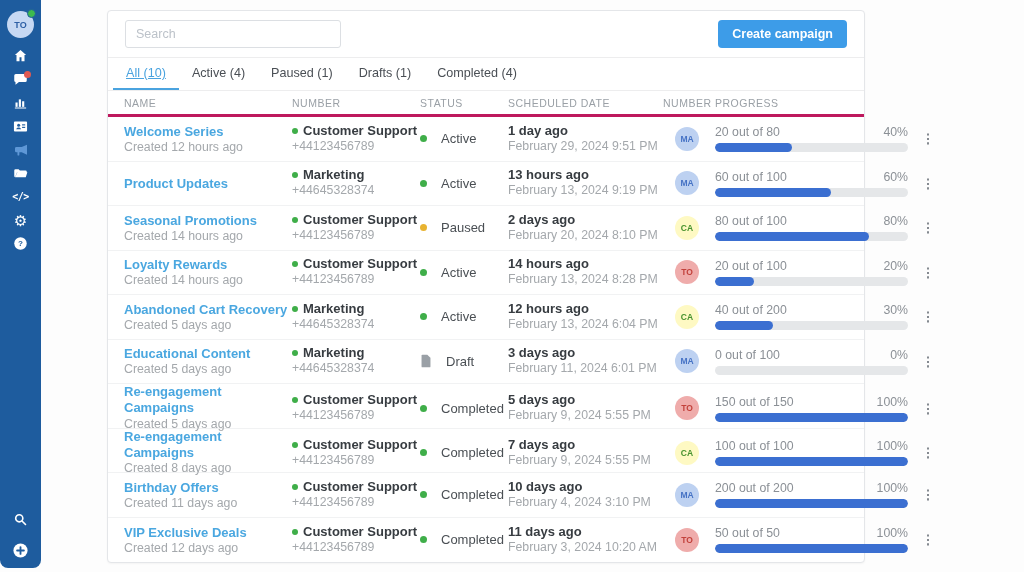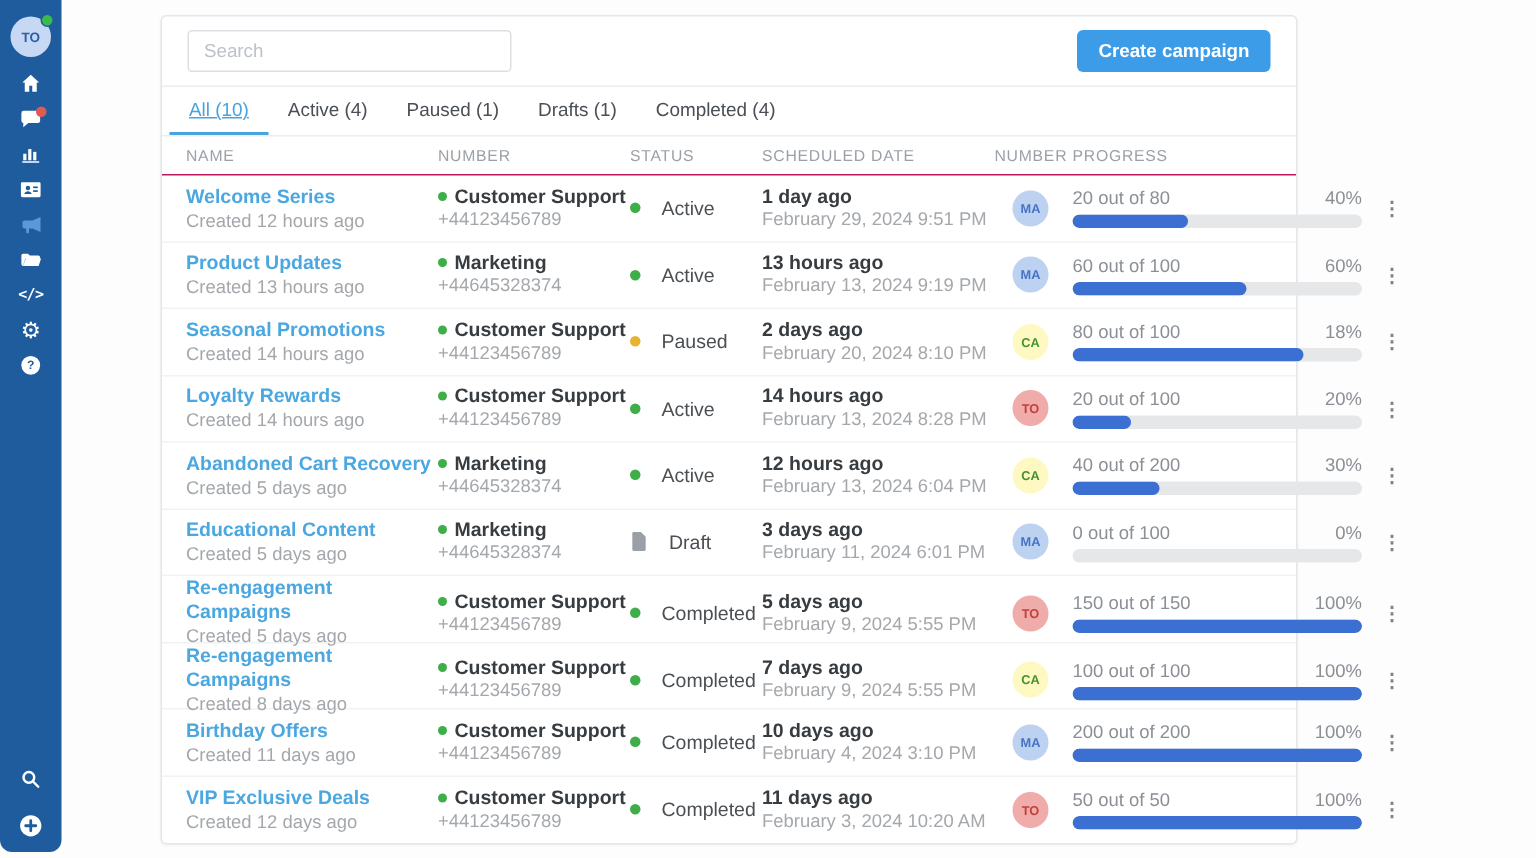--- a/index.html
+++ b/index.html
@@ -43,21 +43,21 @@
 
   .tabs { display:flex; align-items:stretch; height:33px; padding-left:5px;
     border-bottom:1px solid #ededee; }
   .tab { display:flex; align-items:center; padding:0 13px; font-size:12.6px;
     color:#4a4f55; cursor:pointer; border-bottom:2px solid transparent; }
   .tab.active { color:#4aa3df; border-bottom-color:#4aa3df;text-decoration:underline; }
 
   .grid-cols { display:grid;
     grid-template-columns:168px 128px 88px 155px 52px 193px 40px;
     padding-left:16px; align-items:center; }
-  .thead { height:26px; border-bottom:1px solid #be185d; }
+  .thead { height:26px; border-bottom:3px solid #be185d; }
   .th { font-size:10.5px; color:#9aa0a6; letter-spacing:.5px; }
 
   .row { height:44.5px; border-bottom:1px solid #f1f2f3; }
   .row:last-child { border-bottom:none; }
   .cell-2line .l1 { font-size:13px; color:#373c41; font-weight:bold; line-height:1.25; }
   .cell-2line .l2 { font-size:12.3px; color:#a4a8ac; line-height:1.3; }
   .name-link { font-size:13px; font-weight:bold; color:#4aa7e0; text-decoration:none;
     line-height:1.25; display:inline-block; cursor:pointer; }
   .dot { display:inline-block; width:6px; height:6px; border-radius:50%;
     background:#3fae49; margin-right:5px; vertical-align:1px; }
@@ -230,21 +230,20 @@
       <div class="p-track">
         <div class="p-fill" style="width: 40%;"></div>
       </div>
     </div>
     <div class="kebab">⋮</div>
   </div>
 
   <div class="grid-cols row">
     <div class="cell-2line">
       <a class="name-link">Product Updates</a>
-      <div class="l2">Created 13 hours ago</div>
     </div>
     <div class="cell-2line">
       <div class="l1"><span class="dot"></span><span>Marketing</span></div>
       <div class="l2">+44645328374</div>
     </div>
     <div class="status-cell">
       <span class="status-dot green"></span>
 
       <span>Active</span>
     </div>
@@ -284,21 +283,21 @@
     <div class="cell-2line">
       <div class="l1">2 days ago</div>
       <div class="l2">February 20, 2024 8:10 PM</div>
     </div>
     <div>
       <div class="avatar av-green">CA</div>
     </div>
     <div class="progress-cell">
       <div class="p-labels">
         <span>80 out of 100</span>
-        <span>18%</span>
+        <span>80%</span>
       </div>
       <div class="p-track">
         <div class="p-fill" style="width: 80%;"></div>
       </div>
     </div>
     <div class="kebab">⋮</div>
   </div>
 
   <div class="grid-cols row">
     <div class="cell-2line">

